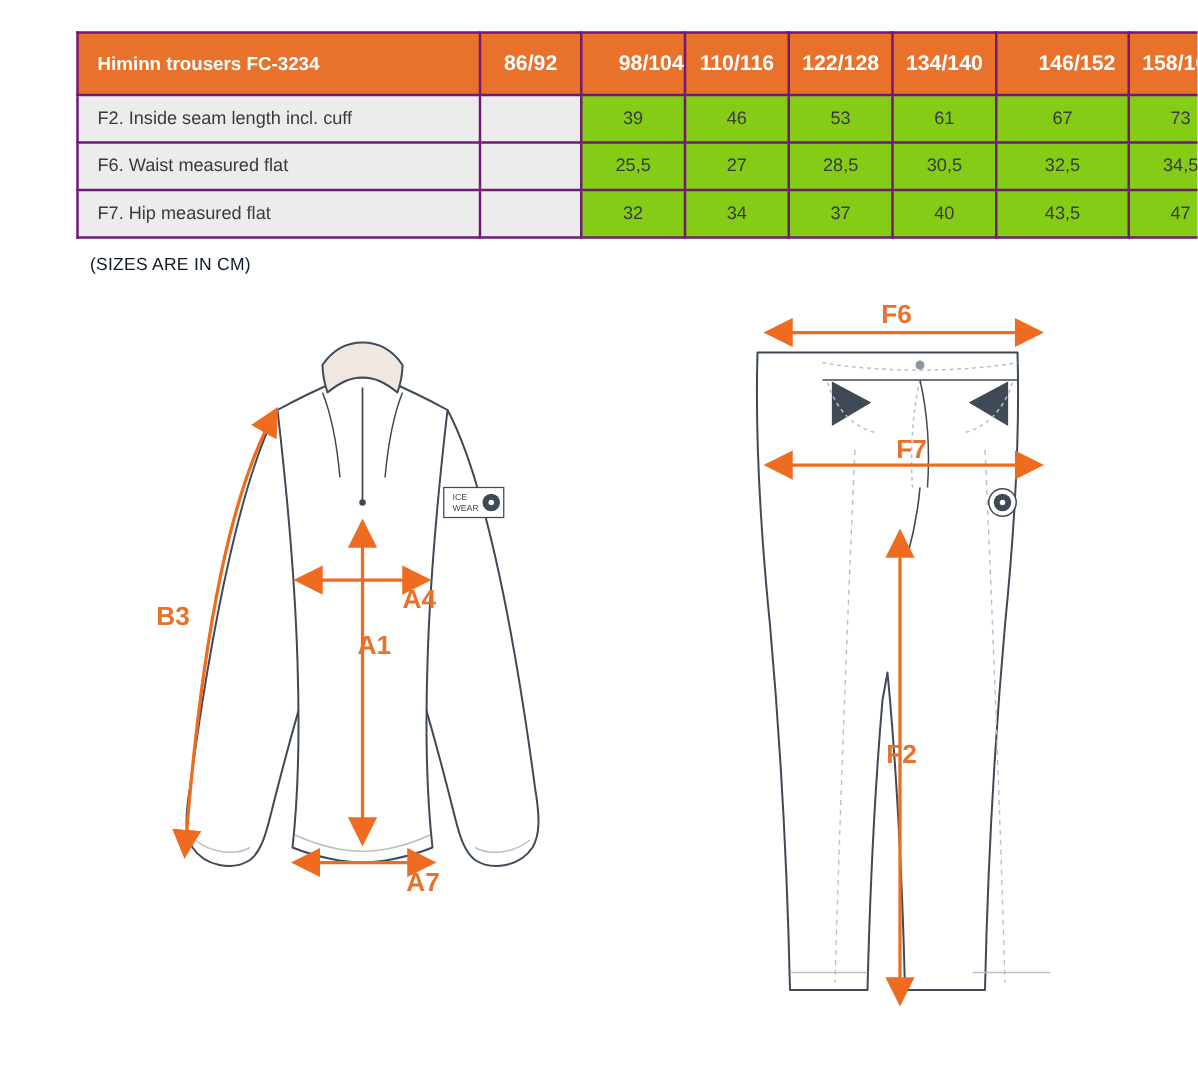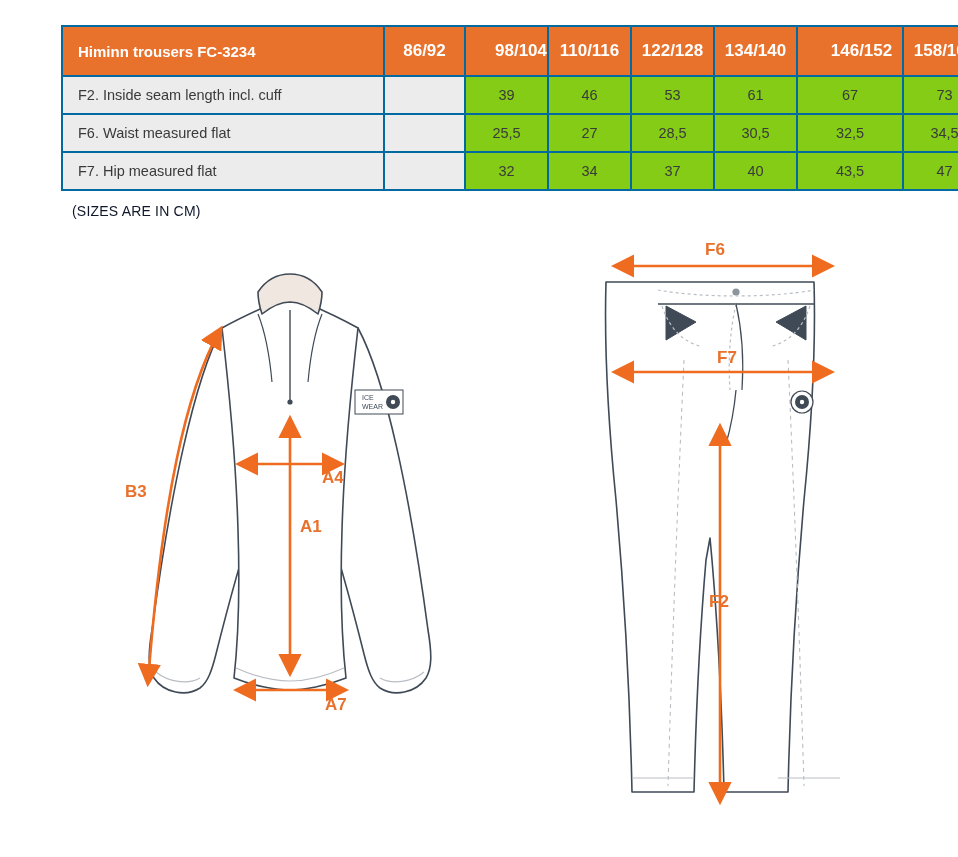--- a/index.html
+++ b/index.html
@@ -26,21 +26,21 @@
     position: absolute;
     left: 61px;
     top: 25px;
     width: 870px;
     border-collapse: collapse;
     table-layout: fixed;
   }
   .size-table th, .size-table td {
     padding: 0;
     margin: 12px;
-    border: 2px solid #0369a1;
+    border: 2px solid #701a75;
   }
   .size-table thead th {
     background: #e8712c;
     color: #ffffff;
     font-size: 17px;
     font-weight: bold;
     height: 48px;
     text-align: center;
     vertical-align: middle;
   }
@@ -85,21 +85,21 @@
   .figure {
     position: absolute;
     top: 0;
   }
   .figure.jacket { left: 90px; }
   .figure.trousers { left: 580px; }
 
   .dim-label {
     position: absolute;
     color: #e8712c;
-    font-size: 17px;
+    font-size: 21px;
     font-weight: bold;
     font-family: "Liberation Sans", sans-serif;
   }
 </style>
 </head>
 <body>
 
 <div class="page">
 
   <table class="size-table">
@@ -197,21 +197,21 @@
 
         <line x1="150" y1="234" x2="250" y2="234" stroke="#ee6b1f" stroke-width="2.6" marker-start="url(#arrOrangeStart)" marker-end="url(#arrOrange)"></line>
 
         <line x1="200" y1="190" x2="200" y2="442" stroke="#ee6b1f" stroke-width="2.6" marker-start="url(#arrOrangeStart)" marker-end="url(#arrOrange)"></line>
 
         <line x1="148" y1="460" x2="254" y2="460" stroke="#ee6b1f" stroke-width="2.6" marker-start="url(#arrOrangeStart)" marker-end="url(#arrOrange)"></line>
       </svg>
 
       <div class="dim-label" style="left:35px; top:252px;">B3</div>
       <div class="dim-label" style="left:232px; top:238px;">A4</div>
-      <div class="dim-label" style="left:210px; top:275px;margin-top:12px;">A1</div>
+      <div class="dim-label" style="left:196px; top:275px;">A1</div>
       <div class="dim-label" style="left:235px; top:465px;">A7</div>
     </div>
 
     <div class="figure trousers">
       <svg width="320" height="600" viewBox="0 0 320 600">
         <defs>
           <marker id="arrOrange2" markerWidth="9" markerHeight="9" refX="7" refY="4.5" orient="auto">
             <path d="M0,0 L9,4.5 L0,9 z" fill="#ee6b1f"></path>
           </marker>
           <marker id="arrOrange2Start" markerWidth="9" markerHeight="9" refX="2" refY="4.5" orient="auto">

